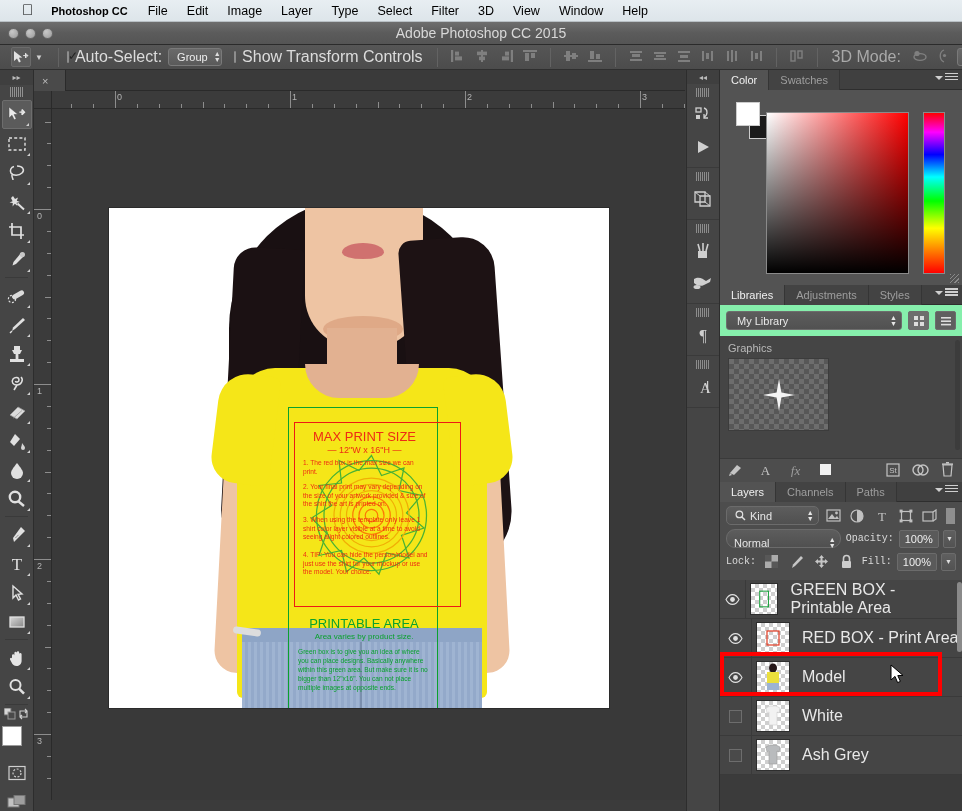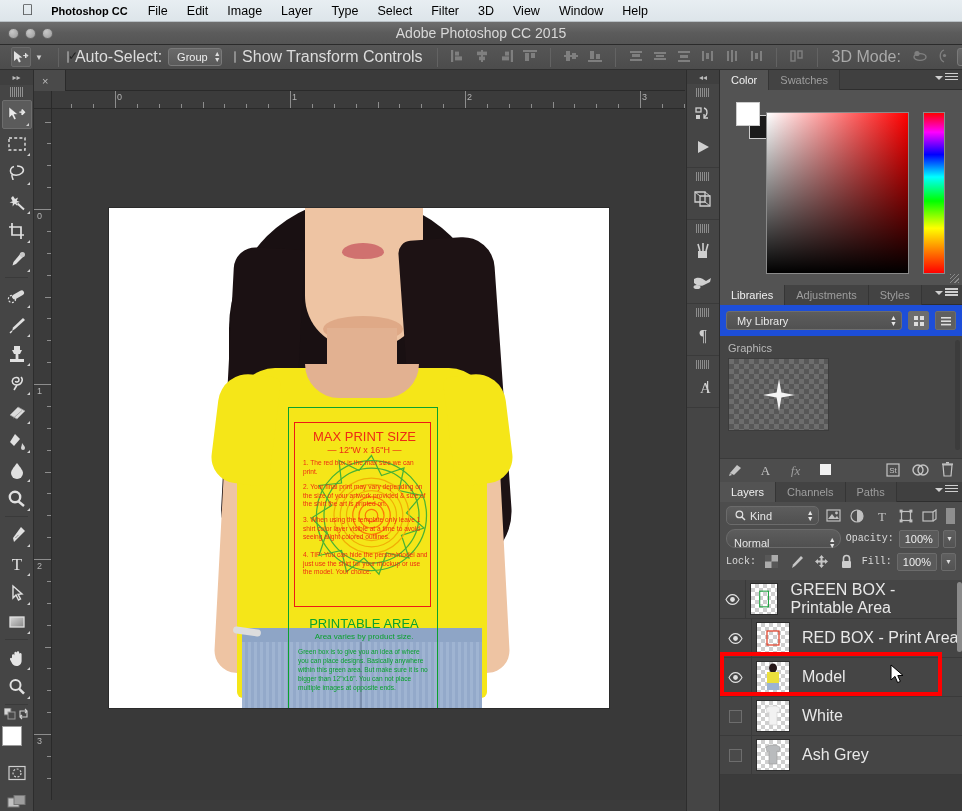--- a/index.html
+++ b/index.html
@@ -141,21 +141,21 @@
      background:#eec4a3; border-radius:22px; transform:rotate(-3deg); }
   .jeans { position:absolute; left:133px; top:420px; width:240px; height:90px;
      background:repeating-linear-gradient(to right,#9fb4d2 0 3px,#93a9ca 3px 6px);}
   .jeans .seam{position:absolute;left:118px;top:0;width:2px;height:90px;background:#7b8fae;}
   .waist { position:absolute; left:133px; top:420px; width:240px; height:14px; background:#8ea5c6;}
   .bracelet{position:absolute;left:124px;top:420px;width:28px;height:7px;background:#ddd;border-radius:4px;transform:rotate(8deg);}
 
   
   .green-box { position:absolute; left:179px; top:199px; width:150px; height:302px;
      border:1.5px solid #0aa12e; }
-  .red-box { position:absolute; left:5px; top:14px; width:137px; height:185px;
+  .red-box { position:absolute; left:5px; top:14px; width:167px; height:185px;
      border:1.5px solid #ee1b14; }
   .mandala { position:absolute; left:14px; top:30px; width:125px; height:125px; opacity:.78; }
   .art-txt { position:absolute; color:#ee2b14; text-align:left; }
 
   
   .rail { position:absolute; left:686px; top:70px; width:34px; height:741px;
      background:#454545; border-left:1px solid #2d2d2d; border-right:1px solid #2d2d2d;}
   .rail-collapse{height:14px;display:flex;align-items:center;justify-content:center;font-size:8px;color:#bbb;background:#3f3f3f;}
   .rail-group { padding:2px 0 4px; border-bottom:1px solid #3a3a3a; }
   .rail-grip { height:9px; margin:2px auto 2px; width:14px;
@@ -180,21 +180,21 @@
   .color-field { position:absolute; left:46px; top:22px; width:143px; height:162px; border:1px solid #8a8a8a;
      background:
        linear-gradient(to top, #000 0%, rgba(0,0,0,0) 100%),
        linear-gradient(to right, #fff 0%, #ff0000 100%);}
   .hue-strip { position:absolute; left:203px; top:22px; width:22px; height:162px; border:1px solid #8a8a8a;
      background:linear-gradient(to bottom,#ff0000 0%,#ff00ff 12%,#0000ff 26%,#00ffff 40%,#00ff00 55%,#ffff00 72%,#ff8800 85%,#ff0000 100%);}
   .res-grip{position:absolute;right:3px;bottom:2px;width:9px;height:9px;
      background:repeating-linear-gradient(135deg,#8a8a8a 0 1px,transparent 1px 3px);}
 
   .lib-panel { background:#4a4a4a; }
-  .lib-row { display:flex; align-items:center; padding:6px; gap:6px; background:#1d4ed8;}
+  .lib-row { display:flex; align-items:center; padding:6px; gap:6px; background:#86efac;}
   .lib-select { flex:1; height:19px; background:linear-gradient(to bottom,#5d5d5d,#515151);
      border:1px solid #6d6d6d; border-radius:3px; display:flex; align-items:center;
      justify-content:space-between; padding:0 4px 0 10px; color:#e8e8e8; font-size:11px;}
   .viewbtn { width:21px;height:19px;border:1px solid #6d6d6d;border-radius:2px;
      display:flex;align-items:center;justify-content:center;background:#5f5f5f;}
   .viewbtn.on{background:#6d6d6d;}
   .lib-body { background:#454545; height:122px; padding:6px 8px; position:relative;}
   .lib-cat { font-size:11px; color:#b9b9b9; margin-bottom:4px;}
   .lib-thumb { width:101px; height:73px; border:1px solid #3c3c3c;
      background-color:#6d6d6d;

